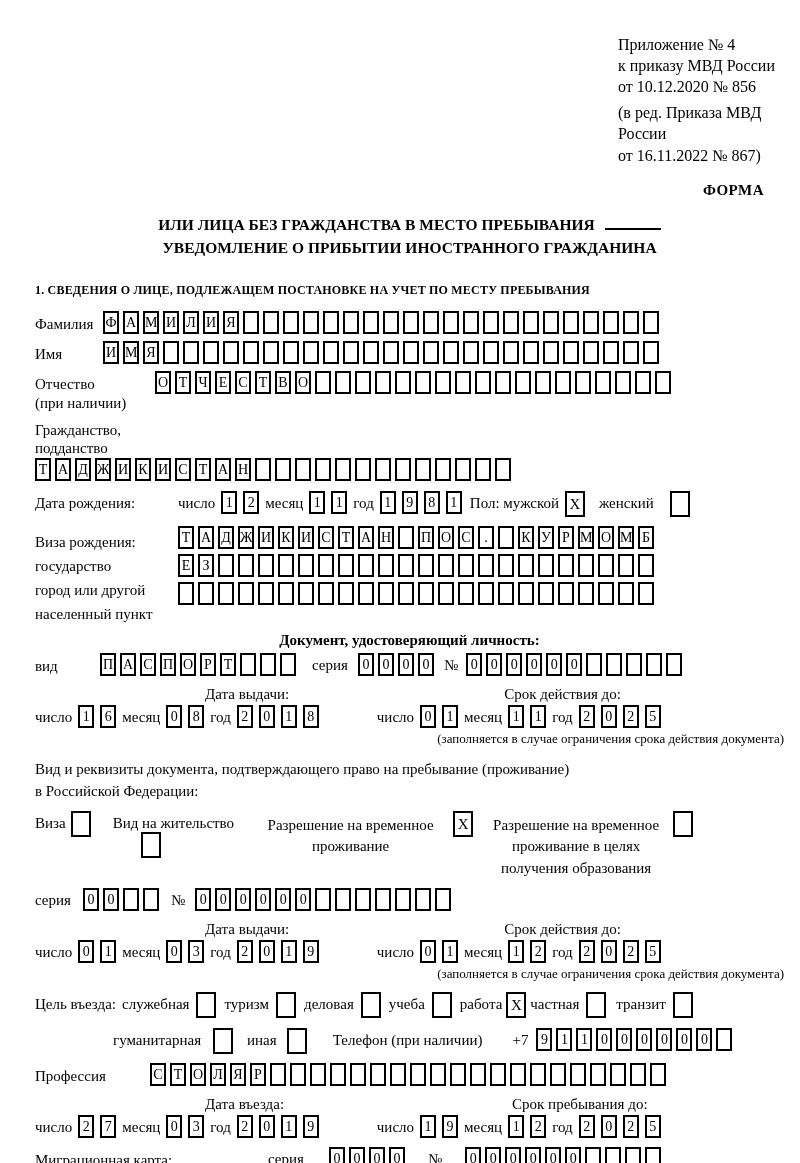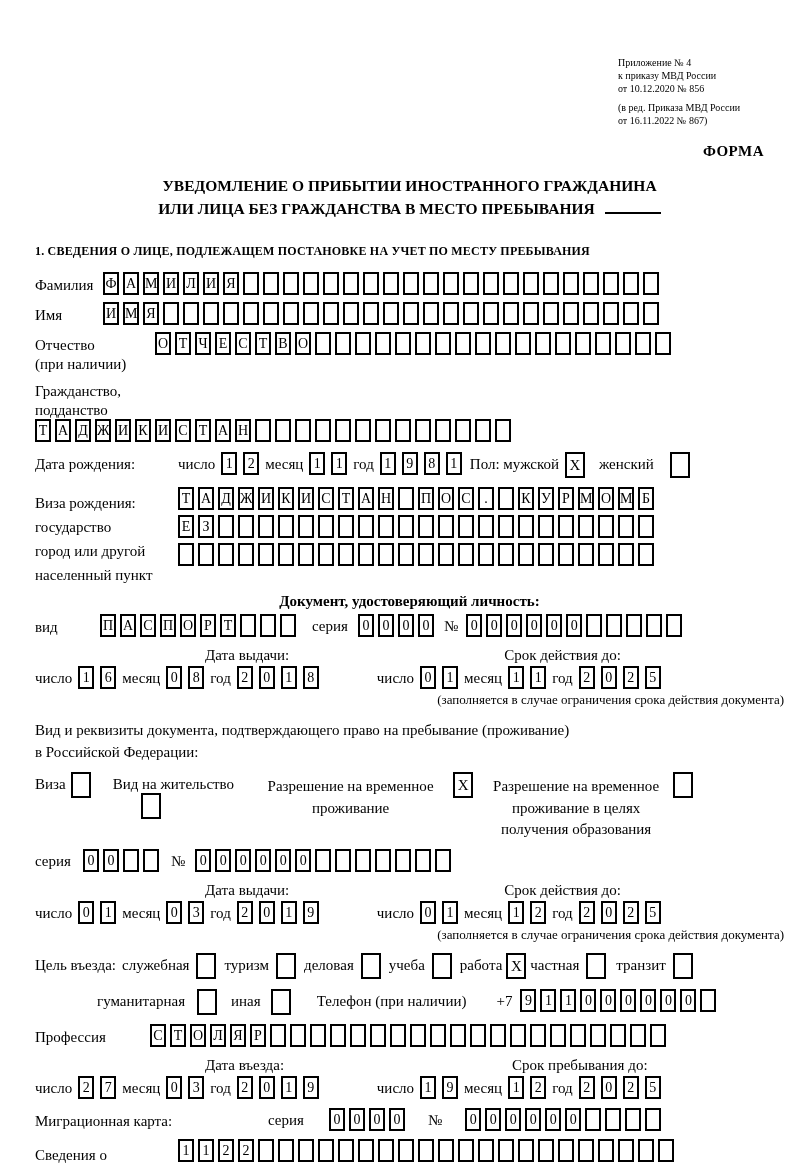--- a/index.html
+++ b/index.html
@@ -3,21 +3,21 @@
 <meta charset="utf-8">
 <style>
   * { box-sizing: border-box; }
   html,body { margin:0; padding:0; background:#fff; }
   body {
     width:800px; height:1163px; overflow:hidden; color:#000;
     font-family:"Liberation Serif","DejaVu Serif",serif; font-size:15px;
   }
   .page { position:relative; width:800px; height:1163px; padding:34px 16px 0 35px; }
 
-  .appendix { margin-left:583px; font-size:10px; line-height:1.32;margin-top:22px; }
+  .appendix { margin-left:583px; font-size:16px; line-height:1.32; }
   .appendix .blk2 { margin-top:5px; }
   .forma { text-align:right; font-weight:bold; font-size:15px; margin-top:16px; padding-right:20px; letter-spacing:.5px; }
 
   .title { text-align:center; font-weight:bold; font-size:15.5px; line-height:1.5; margin-top:14px; }
   .blank-line { display:inline-block; width:56px; border-bottom:2px solid #000; height:14px; margin-left:10px; }
 
   .sec1 { font-weight:bold; font-size:12px; margin-top:24px; letter-spacing:.2px; white-space:nowrap; }
 
   .frow { display:flex; align-items:flex-start; margin-top:7px; }
   .flabel { flex:none; padding-top:4px; line-height:1.25; }
@@ -65,24 +65,24 @@
     <div>от 10.12.2020 № 856</div>
     <div class="blk2">
       <div>(в ред. Приказа МВД России</div>
       <div>от 16.11.2022 № 867)</div>
     </div>
   </div>
 
   <div class="forma">ФОРМА</div>
 
   <div class="title">
-    <div>УВЕДОМЛЕНИЕ О ПРИБЫТИИ ИНОСТРАННОГО ГРАЖДАНИНА</div>
     <div>
       <span>ИЛИ ЛИЦА БЕЗ ГРАЖДАНСТВА В МЕСТО ПРЕБЫВАНИЯ</span><span class="blank-line"></span>
     </div>
+    <div>УВЕДОМЛЕНИЕ О ПРИБЫТИИ ИНОСТРАННОГО ГРАЖДАНИНА</div>
   </div>
 
   <div class="sec1">1. СВЕДЕНИЯ О ЛИЦЕ, ПОДЛЕЖАЩЕМ ПОСТАНОВКЕ НА УЧЕТ ПО МЕСТУ ПРЕБЫВАНИЯ</div>
 
   <div class="frow" style="margin-top:13px;">
     <div class="flabel w68">Фамилия</div>
     <div class="cells">
         <span class="cell">Ф</span>
         <span class="cell">А</span>
         <span class="cell">М</span>
@@ -554,21 +554,21 @@
     <span class="cbox"></span>
     <span class="plab" style="margin-left:8px;">работа</span>
     <span class="cbox" style="margin-left:4px;">X</span>
     <span class="plab" style="margin-left:4px;">частная</span>
     <span class="cbox"></span>
     <span class="plab" style="margin-left:10px;">транзит</span>
     <span class="cbox"></span>
   </div>
 
   <div class="purp">
-    <span class="plab" style="margin-left:62px;">гуманитарная</span>
+    <span class="plab" style="margin-left:78px;">гуманитарная</span>
     <span class="cbox" style="margin-left:12px;"></span>
     <span class="plab" style="margin-left:14px;">иная</span>
     <span class="cbox" style="margin-left:10px;"></span>
     <span class="plab" style="margin-left:26px;">Телефон (при наличии)</span>
     <span class="plab" style="margin-left:30px;">+7</span>
     <span class="cells" style="margin-left:8px;">
         <span class="cell">9</span>
         <span class="cell">1</span>
         <span class="cell">1</span>
         <span class="cell">0</span>

